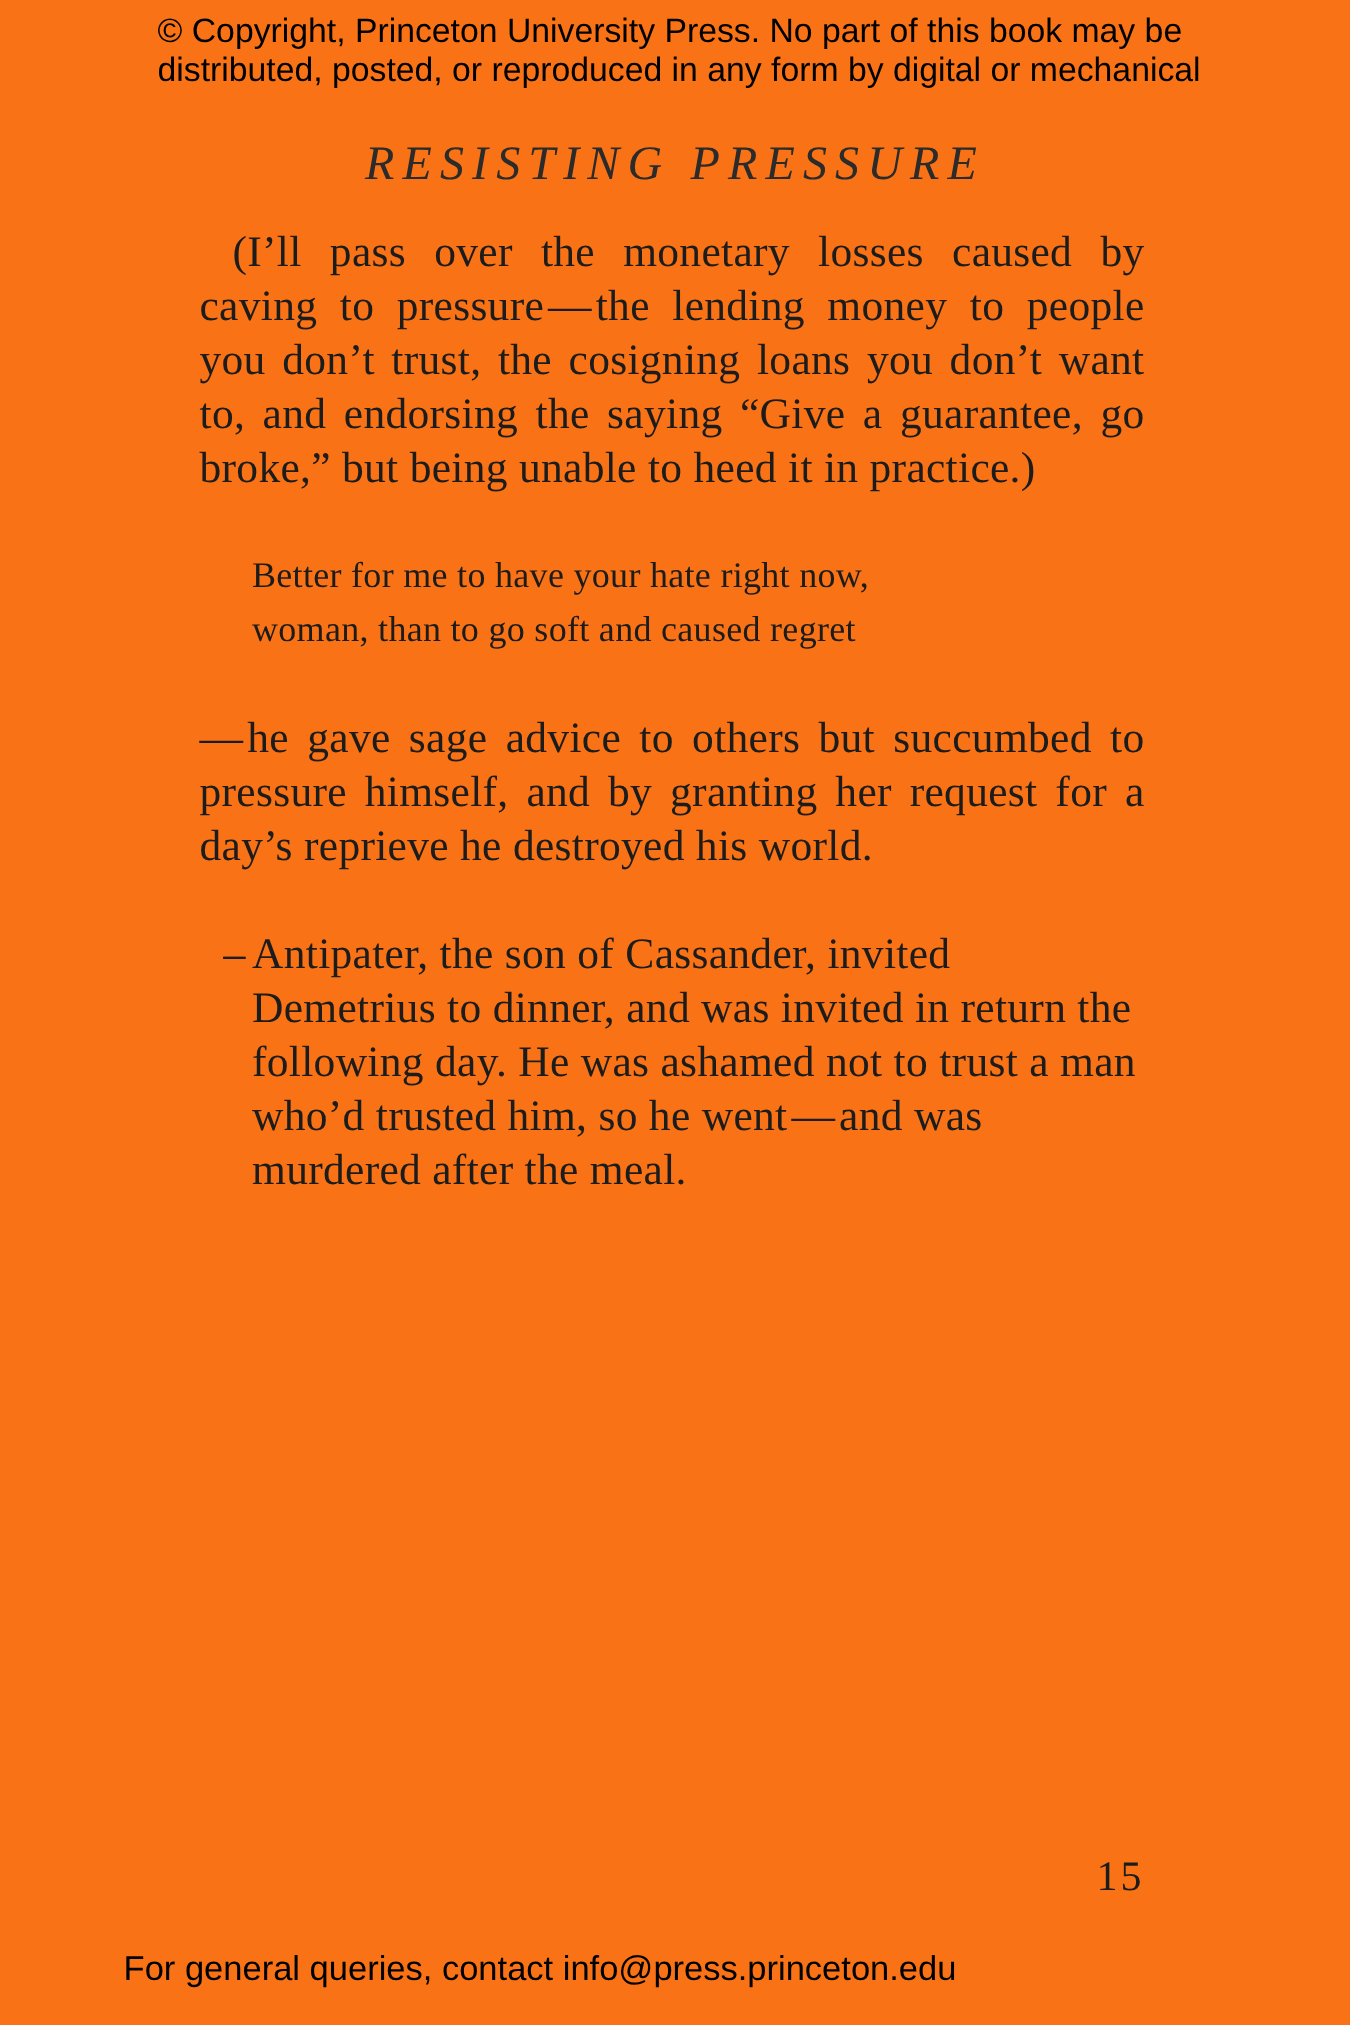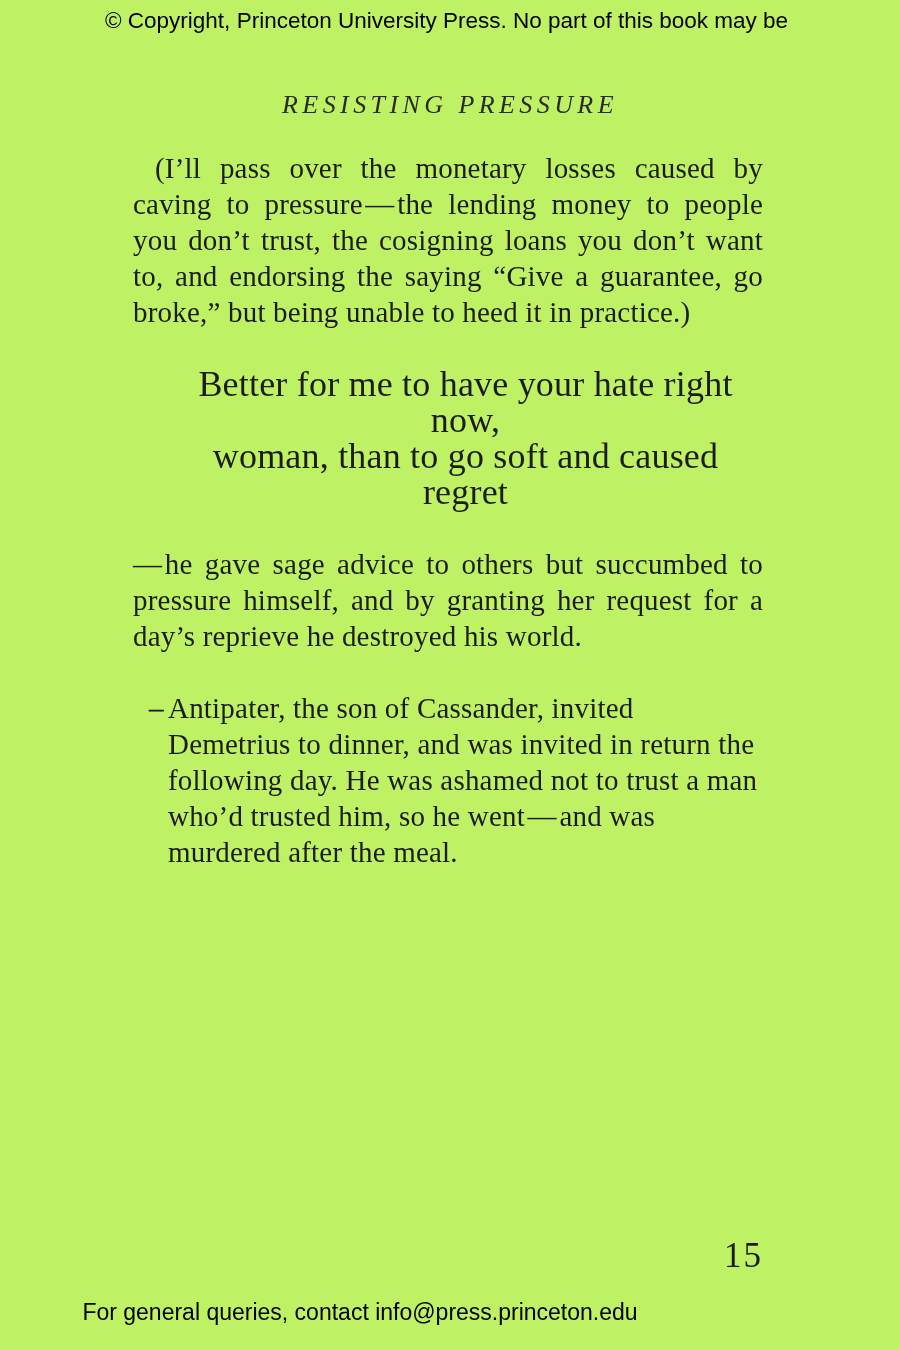--- a/index.html
+++ b/index.html
@@ -1,94 +1,95 @@
 <!DOCTYPE html>
 <html><head>
 <meta charset="utf-8">
 <style>
   html, body { margin:0; padding:0; background:#ffffff; }
   .page {
     position:relative;
     width:900px;
     height:1350px;
-    background:#bef264;
+    background:#f97316;
     font-family:"Liberation Serif", serif;
     color:#1c1c1c;
     overflow:hidden;
   }
   .copyright {
     position:absolute;
     left:105px; top:8px; width:710px;
     font-family:"Liberation Sans", sans-serif;
     font-size:22.5px; line-height:26px;
     color:#000000;
   }
   .running-head {
     position:absolute;
     top:90px; left:0; width:900px;
     text-align:center;
     font-style:italic;
-    font-size:26px;
+    font-size:32px;
     letter-spacing:0.17em;
     color:#2b2b2b;
   }
   .body-text {
     position:absolute;
     left:133px; top:150px; width:630px;
     font-size:29px; line-height:36px;
     text-align:justify;
     letter-spacing:0.2px;
   }
   .body-text p { margin:0; }
   .indent { text-indent:22px; }
   .italic { font-style:italic; }
   .quote {
     margin:36px 0 36px 35px;
-    font-size:36px;
+    font-size:24px;
     line-height:36px;
-    text-align:center;
+    text-align:left;
   }
   .examples {
     list-style:none;
     margin:36px 0 0 0;
     padding:0;
     text-align:left;
   }
   .examples li {
     position:relative;
     padding-left:35px;
   }
   .examples .dash {
     position:absolute;
     left:16px; top:0;
   }
   .page-number {
     position:absolute;
     top:1236px; left:133px; width:630px;
     text-align:right;
-    font-size:35px;
+    font-size:28px;
     letter-spacing:2px;
     color:#1c1c1c;
   }
   .footer {
     position:absolute;
     top:1299px; left:0; width:720px;
     text-align:center;
     font-family:"Liberation Sans", sans-serif;
     font-size:23px;
     color:#000000;
   }
 </style>
 </head>
 <body>
 
 <div class="page">
 
   <div class="copyright">
     <div>© Copyright, Princeton University Press. No part of this book may be</div>
+    <div>distributed, posted, or reproduced in any form by digital or mechanical</div>
   </div>
 
   <div class="running-head">RESISTING PRESSURE</div>
 
   <div class="body-text">
 
     <p class="indent">(I’ll pass over the monetary losses caused by caving to pressure — the lending money to people you don’t trust, the cosigning loans you don’t want to, and endorsing the saying “Give a guarantee, go broke,” but being unable to heed it in practice.)</p>
 
 
     <div class="quote">

